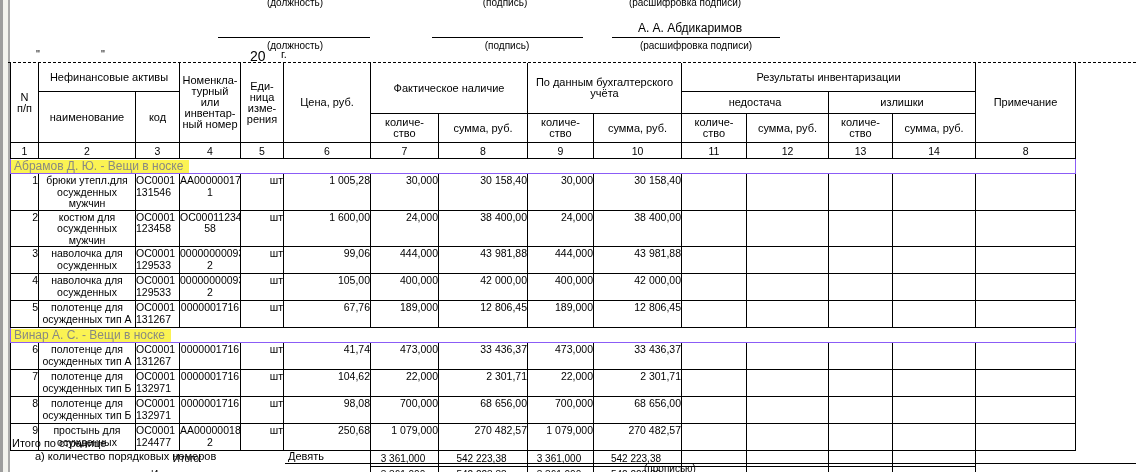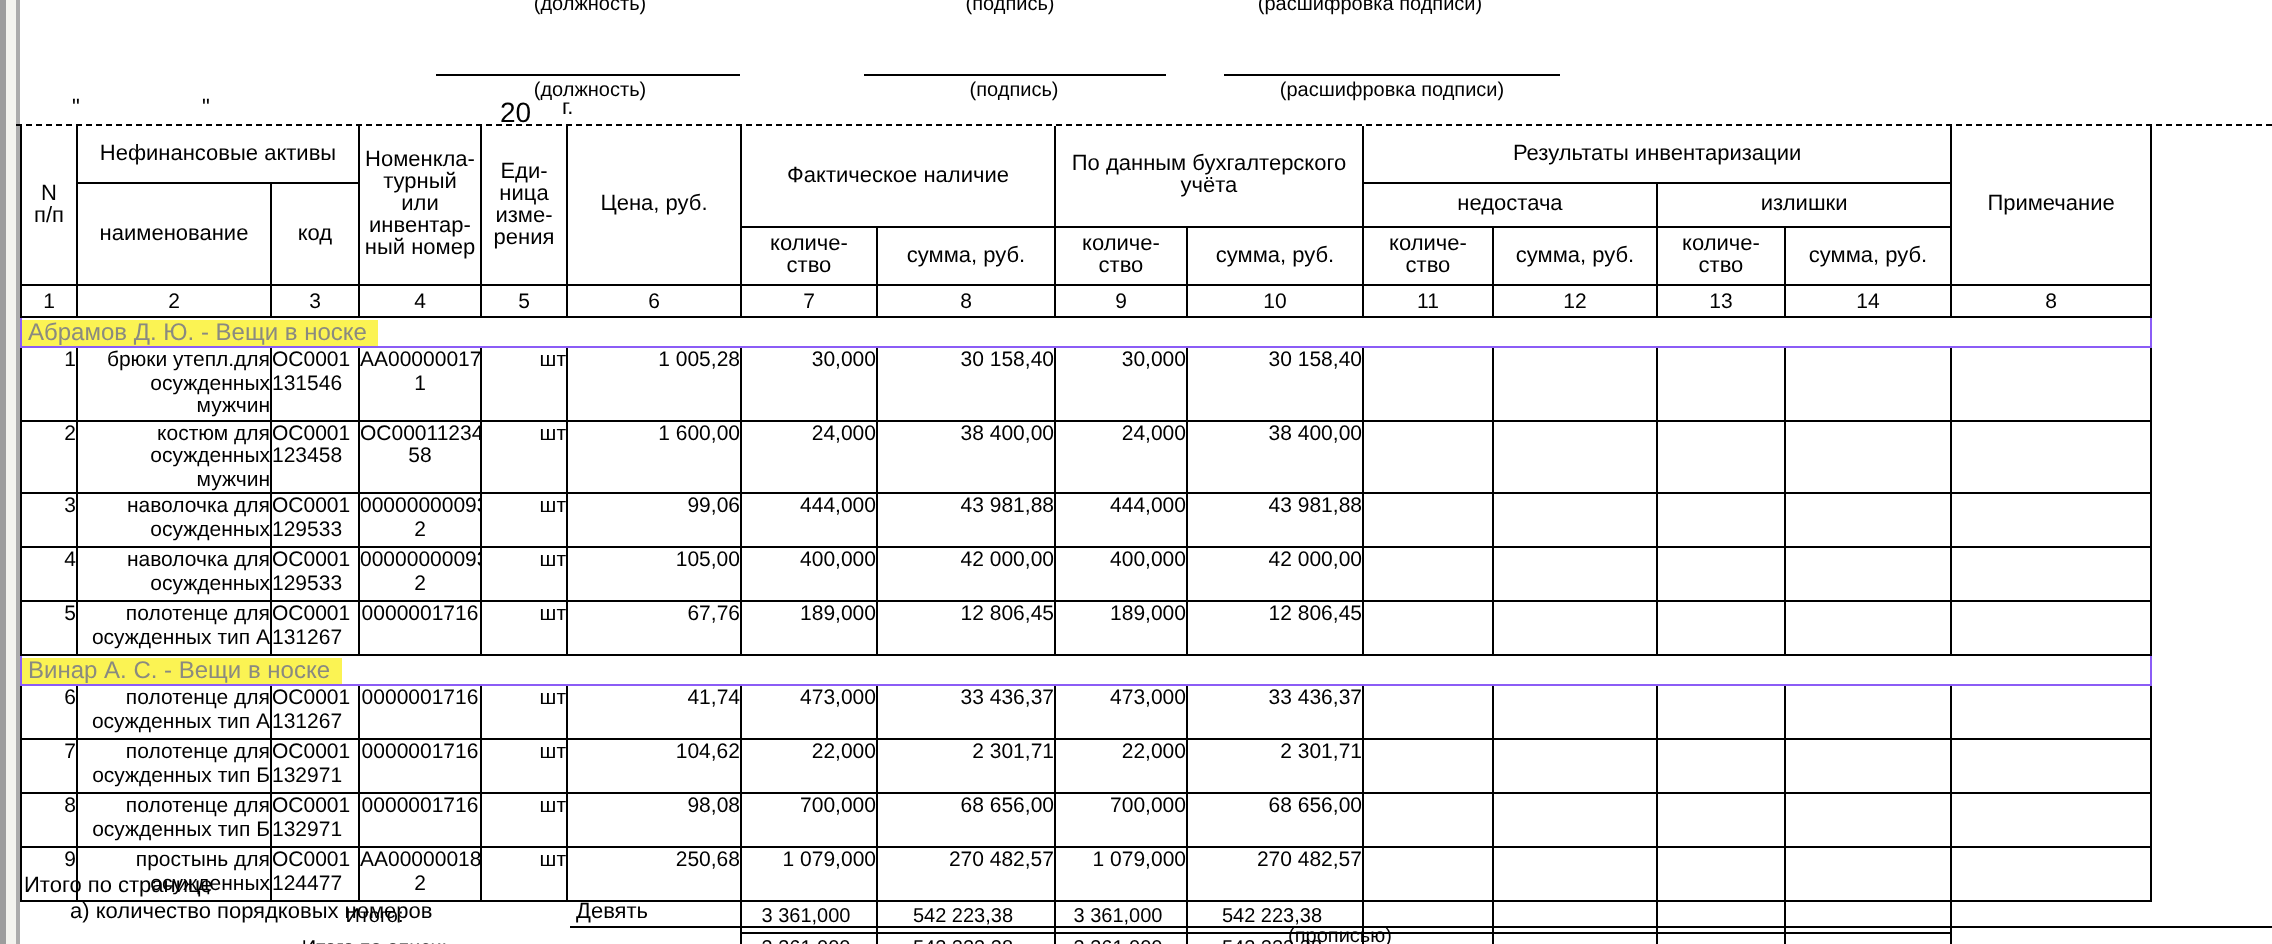--- a/index.html
+++ b/index.html
@@ -32,21 +32,21 @@
   .group-row td { border:1px solid #8b5cf6; height:13px; font-size:12px; vertical-align:middle; }
   .group-hl {
     display:inline-block; background:var(--hl,#fbf353); color:var(--gtxt,#8a8a80);
     font-size:12px; line-height:13px; padding:0 6px 0 3px; white-space:nowrap;
   }
   .data-row td {
     border:1px solid #000; font-size:10.5px; line-height:11.5px;
     vertical-align:top; height:25px; padding-top:1px;
   }
   .c-num   { text-align:right; padding-right:2px; }
-  .c-name  { text-align:right; padding-left:2px; white-space:pre-line; }
+  .c-name  { text-align:center; padding-left:2px; white-space:pre-line; }
   .c-code  { text-align:left; padding-left:2px; white-space:pre-line; }
   .c-inv   { text-align:center; white-space:pre-line; }
   .c-unit  { text-align:right; }
   .c-r     { text-align:right; padding-right:3px; }
   .totals-row td {
     border:1px solid #000; font-size:10px; height:15px;
     vertical-align:middle; text-align:center; padding-right:3px;
   }
   .totals-row td.t-label { border:none; padding-right:6px; }
   .totals-row td.t-nb { border:none; }
@@ -59,20 +59,21 @@
 <div class="screen">
 
   <div class="abs gut1"></div>
   <div class="abs gut2"></div>
   <div class="abs gut3"></div>
 
   <div class="abs lbl" style="left:245px; top:-3px; width:100px;">(должность)</div>
   <div class="abs lbl" style="left:455px; top:-3px; width:100px;">(подпись)</div>
   <div class="abs lbl" style="left:605px; top:-3px; width:160px;">(расшифровка подписи)</div>
 
+  <div class="abs" style="left:600px; top:21px; width:180px; font-size:12px; text-align:center;">А. А. Абдикаримов</div>
   <div class="abs sig-line" style="left:218px; top:37px; width:152px;"></div>
   <div class="abs sig-line" style="left:432px; top:37px; width:151px;"></div>
   <div class="abs sig-line" style="left:612px; top:37px; width:168px;"></div>
   <div class="abs lbl" style="left:245px; top:40px; width:100px;">(должность)</div>
   <div class="abs lbl" style="left:457px; top:40px; width:100px;">(подпись)</div>
   <div class="abs lbl" style="left:611px; top:40px; width:170px;">(расшифровка подписи)</div>
 
   <div class="abs" style="left:36px; top:48px; font-size:11px;">"</div>
   <div class="abs" style="left:101px; top:48px; font-size:11px;">"</div>
   <div class="abs" style="left:250px; top:48px; font-size:14px;">20</div>

